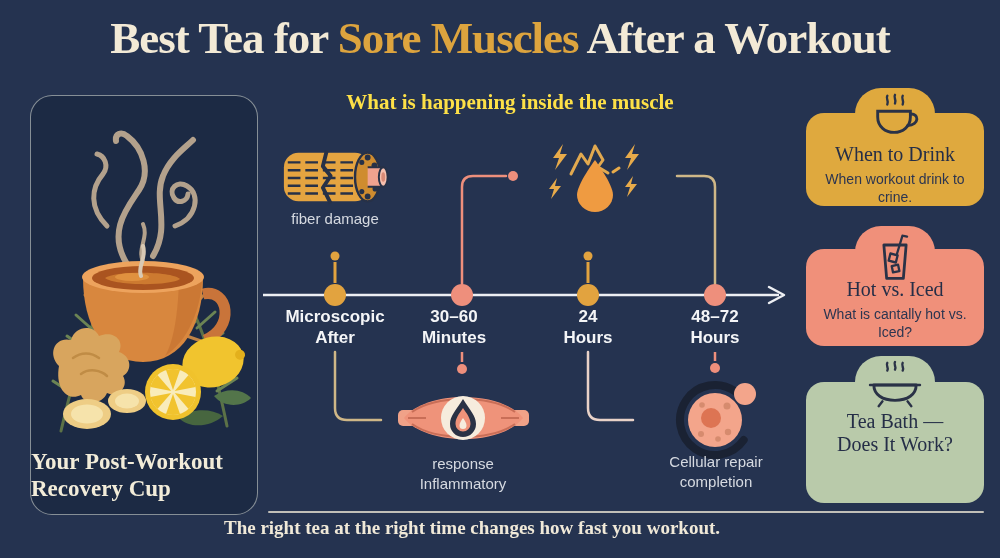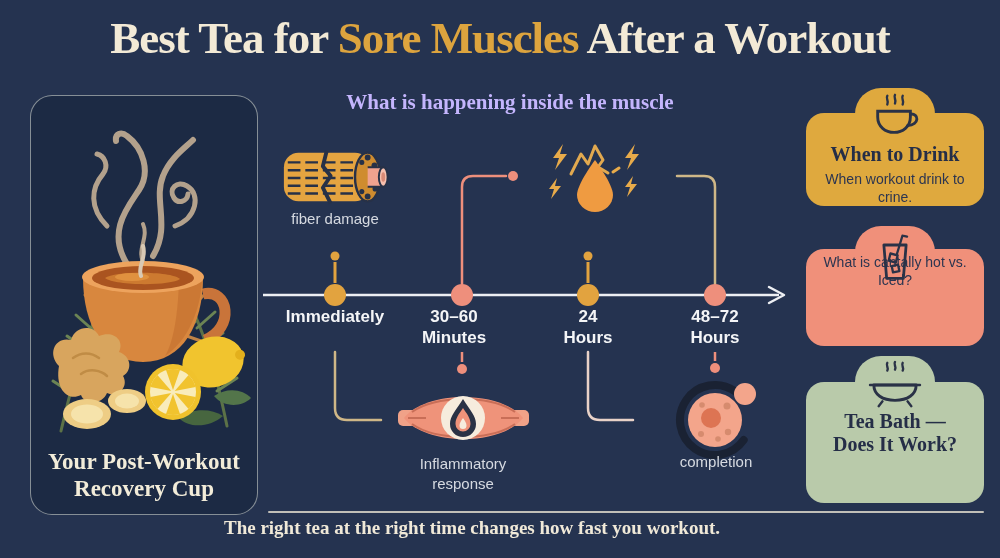--- a/index.html
+++ b/index.html
@@ -9,45 +9,45 @@
   
   .main-title{position:absolute;left:0;top:12px;width:1000px;text-align:center;
     font-family:"Liberation Serif",serif;font-weight:700;font-size:45px;color:#f3ead6;
     letter-spacing:-1px;}
   .main-title .hl{color:#dda43e;}
 
   
   .left-panel{position:absolute;left:30px;top:95px;width:226px;height:418px;
     background:#1c2a44;border:1.5px solid rgba(222,226,218,.55);border-radius:22px;}
   .left-panel svg{position:absolute;left:0;top:0;}
-  .panel-caption{position:absolute;left:0;bottom:12px;width:100%;text-align:center;
+  .panel-caption{position:absolute;left:0;bottom:12px;width:100%;
     font-family:"Liberation Serif",serif;font-weight:700;font-size:23px;line-height:1.18;
     color:#f2ecd9;}
 
   
   .center-heading{position:absolute;left:270px;top:90px;width:480px;text-align:center;
-    font-family:"Liberation Serif",serif;font-weight:700;font-size:21px;color:#c4b5fd;}
+    font-family:"Liberation Serif",serif;font-weight:700;font-size:21px;color:#fde047;}
 
   
   .overlay{position:absolute;left:0;top:0;pointer-events:none;}
 
   .stage-icon{position:absolute;}
   .stage-label{position:absolute;text-align:center;font-size:15px;line-height:1.35;
     color:#d6dae1;}
   .milestone-label{position:absolute;top:306px;width:130px;text-align:center;
     font-size:17px;font-weight:700;line-height:1.25;color:#f4f5f7;}
 
   
   .card{position:absolute;left:806px;width:178px;}
   .card .tab{position:absolute;top:0;left:50%;transform:translateX(-50%);
     width:80px;height:58px;border-radius:26px;background:var(--card-bg);}
   .card .body{position:absolute;left:0;width:178px;border-radius:18px;
     background:var(--card-bg);text-align:center;color:#252e47;}
   .card .card-icon{position:absolute;left:50%;transform:translateX(-50%);z-index:2;}
-  .card .card-title{font-family:"Liberation Serif",serif;font-weight:700;font-size:20px;
+  .card .card-title{font-family:"Liberation Serif",serif;font-weight:400;font-size:20px;
     line-height:1.15;margin:0;padding:0 18px;}
   .card .card-sub{font-size:14px;line-height:1.3;margin:4px 0 0 0;padding:0 15px;
     color:#2c3550;}
   .card-gold{--card-bg:#dfa93e;}
   .card-salmon{--card-bg:#f0907a;}
   .card-sage{--card-bg:#b9caaa;}
   .card1 .body{top:25px;height:93px;}  .card1 .card-title{margin-top:30px;}
   .card2 .body{top:23px;height:97px;}  .card2 .card-title{margin-top:29px;}
   .card3 .body{top:26px;height:121px;} .card3 .card-title{margin-top:28px;}
 
@@ -229,21 +229,22 @@
       </g>
       <path d="M68,34 l6,-4" stroke="#e8ab4a" stroke-width="3" stroke-linecap="round"></path>
     </svg>
   </div>
 
   <div class="stage-label" style="left:275px;top:209px;width:120px;">
     <div>fiber damage</div>
   </div>
 
   <div class="milestone-label" style="left:270px;">
-    <div>Immediately</div>
+    <div>Microscopic</div>
+    <div>After</div>
   </div>
   <div class="milestone-label" style="left:389px;">
     <div>30–60</div>
     <div>Minutes</div>
   </div>
   <div class="milestone-label" style="left:523px;">
     <div>24</div>
     <div>Hours</div>
   </div>
   <div class="milestone-label" style="left:650px;">
@@ -277,24 +278,25 @@
           <circle cx="57" cy="56" r="3.2"></circle>
         <circle cx="30" cy="58" r="3"></circle>
           <circle cx="31" cy="29" r="2.8"></circle>
           <circle cx="47" cy="63" r="2.8"></circle>
       </g>
       <circle cx="74" cy="18" r="11" fill="#f3a58b"></circle>
     </svg>
   </div>
 
   <div class="stage-label" style="left:393px;top:454px;width:140px;">
+    <div>response</div>
     <div>Inflammatory</div>
-    <div>response</div>
   </div>
   <div class="stage-label" style="left:646px;top:452px;width:140px;">
+    <div>Cellular repair</div>
     <div>completion</div>
   </div>
 
   <div class="card card1 card-gold" style="top:88px;">
     <div class="tab"></div>
     <div class="card-icon" style="top:4px;">
       <svg width="58" height="50" viewBox="0 0 60 52" fill="none" stroke="#2a3247" stroke-width="3" stroke-linecap="round">
         <path d="M22,4 c-2,3 2,5 0,9" stroke-width="2.5"></path>
         <path d="M30,3 c-2,3 2,5 0,9" stroke-width="2.5"></path>
         <path d="M38,4 c-2,3 2,5 0,9" stroke-width="2.5"></path>
@@ -312,20 +314,21 @@
     <div class="tab"></div>
     <div class="card-icon" style="top:6px;">
       <svg width="42" height="52" viewBox="0 0 44 56" fill="none" stroke="#2a3247" stroke-width="3" stroke-linecap="round" stroke-linejoin="round">
         <path d="M10,14 L34,14 L31,50 L13,50 Z"></path>
         <path d="M30,4 L24,24 M30,4 l5,1" stroke-width="2.5"></path>
         <rect x="16" y="24" width="8" height="8" transform="rotate(14 20 28)" stroke-width="2.5"></rect>
         <rect x="19" y="36" width="7" height="7" transform="rotate(-12 22 39)" stroke-width="2.5"></rect>
       </svg>
     </div>
     <div class="body">
+      <div class="card-title">Hot vs. Iced</div>
       <div class="card-sub">What is cantally hot vs. Iced?</div>
     </div>
   </div>
 
   <div class="card card3 card-sage" style="top:356px;">
     <div class="tab"></div>
     <div class="card-icon" style="top:4px;">
       <svg width="58" height="50" viewBox="0 0 60 52" fill="none" stroke="#2a3247" stroke-width="3" stroke-linecap="round" stroke-linejoin="round">
         <path d="M22,3 c-2,3 2,5 0,8" stroke-width="2.5"></path>
         <path d="M30,2 c-2,3 2,5 0,8" stroke-width="2.5"></path>

